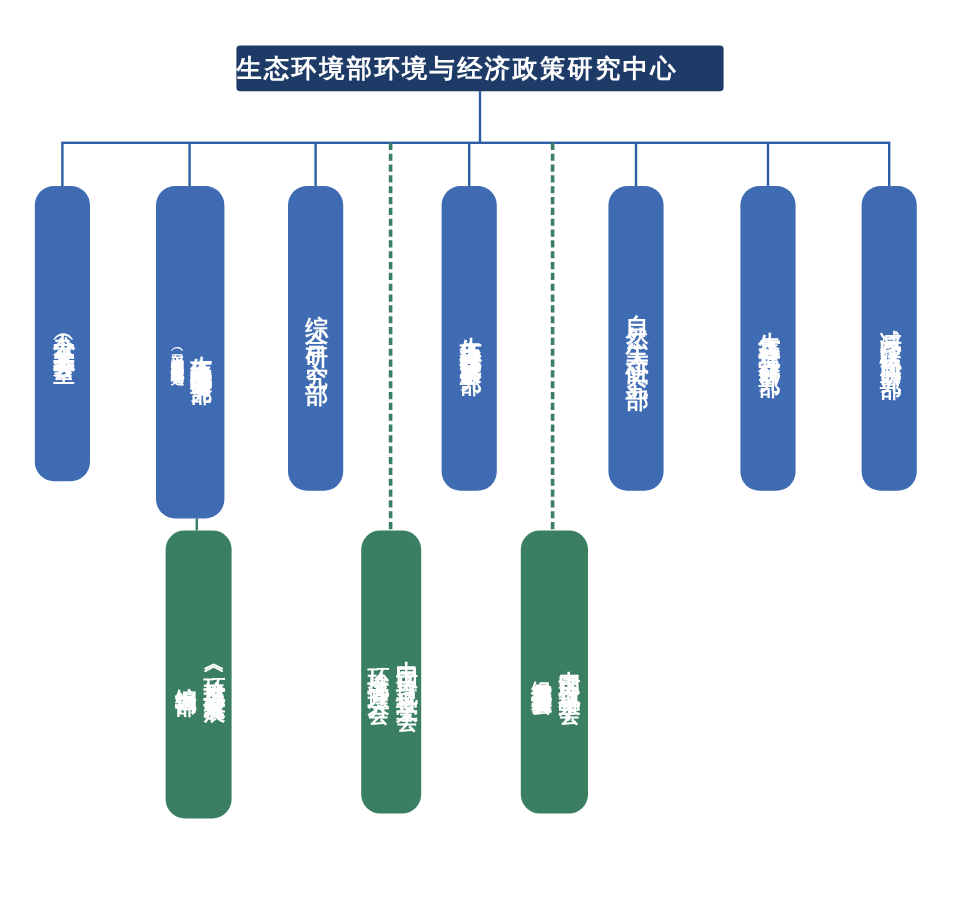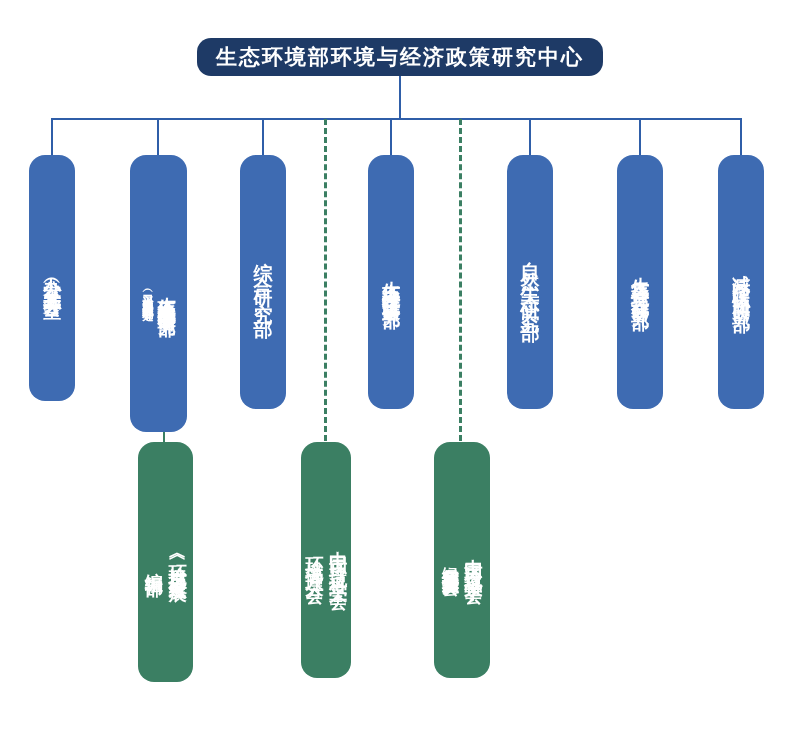--- a/index.html
+++ b/index.html
@@ -24,22 +24,22 @@
   .dp1{left:51px}.dp2{left:157px}.dp3{left:262px}.dp4{left:390px}
   .dp5{left:529px}.dp6{left:639px}.dp7{left:740px}
   .dash1 { left:324px; top:119px; height:322px; }
   .dash2 { left:459px; top:119px; height:322px; }
   .l-g1  { left:163px; top:432px; width:2px; height:10px; }
 
   
   .root-box {
     position:absolute; left:197px; top:38px; width:406px; height:38px;
     background:var(--root-bg,#1E3A66); color:var(--text,#fff);
-    display:flex; align-items:center; justify-content:center;
-    font-size:21px; font-weight:700; letter-spacing:2px; border-radius:14px;
+    display:flex; align-items:center; 
+    font-size:21px; font-weight:700; letter-spacing:2px; border-radius:3px;
   }
 
   
   .box {
     position:absolute; display:flex; flex-direction:row-reverse;
     align-items:stretch; justify-content:center; gap:3px;
     color:var(--text,#fff); font-weight:700; padding:10px 2px;
   }
   .dept      { background:var(--dept-bg,#3E6BB2);      border-radius:16px; }
   .affiliate { background:var(--affiliate-bg,#3B7F63); border-radius:16px; }

